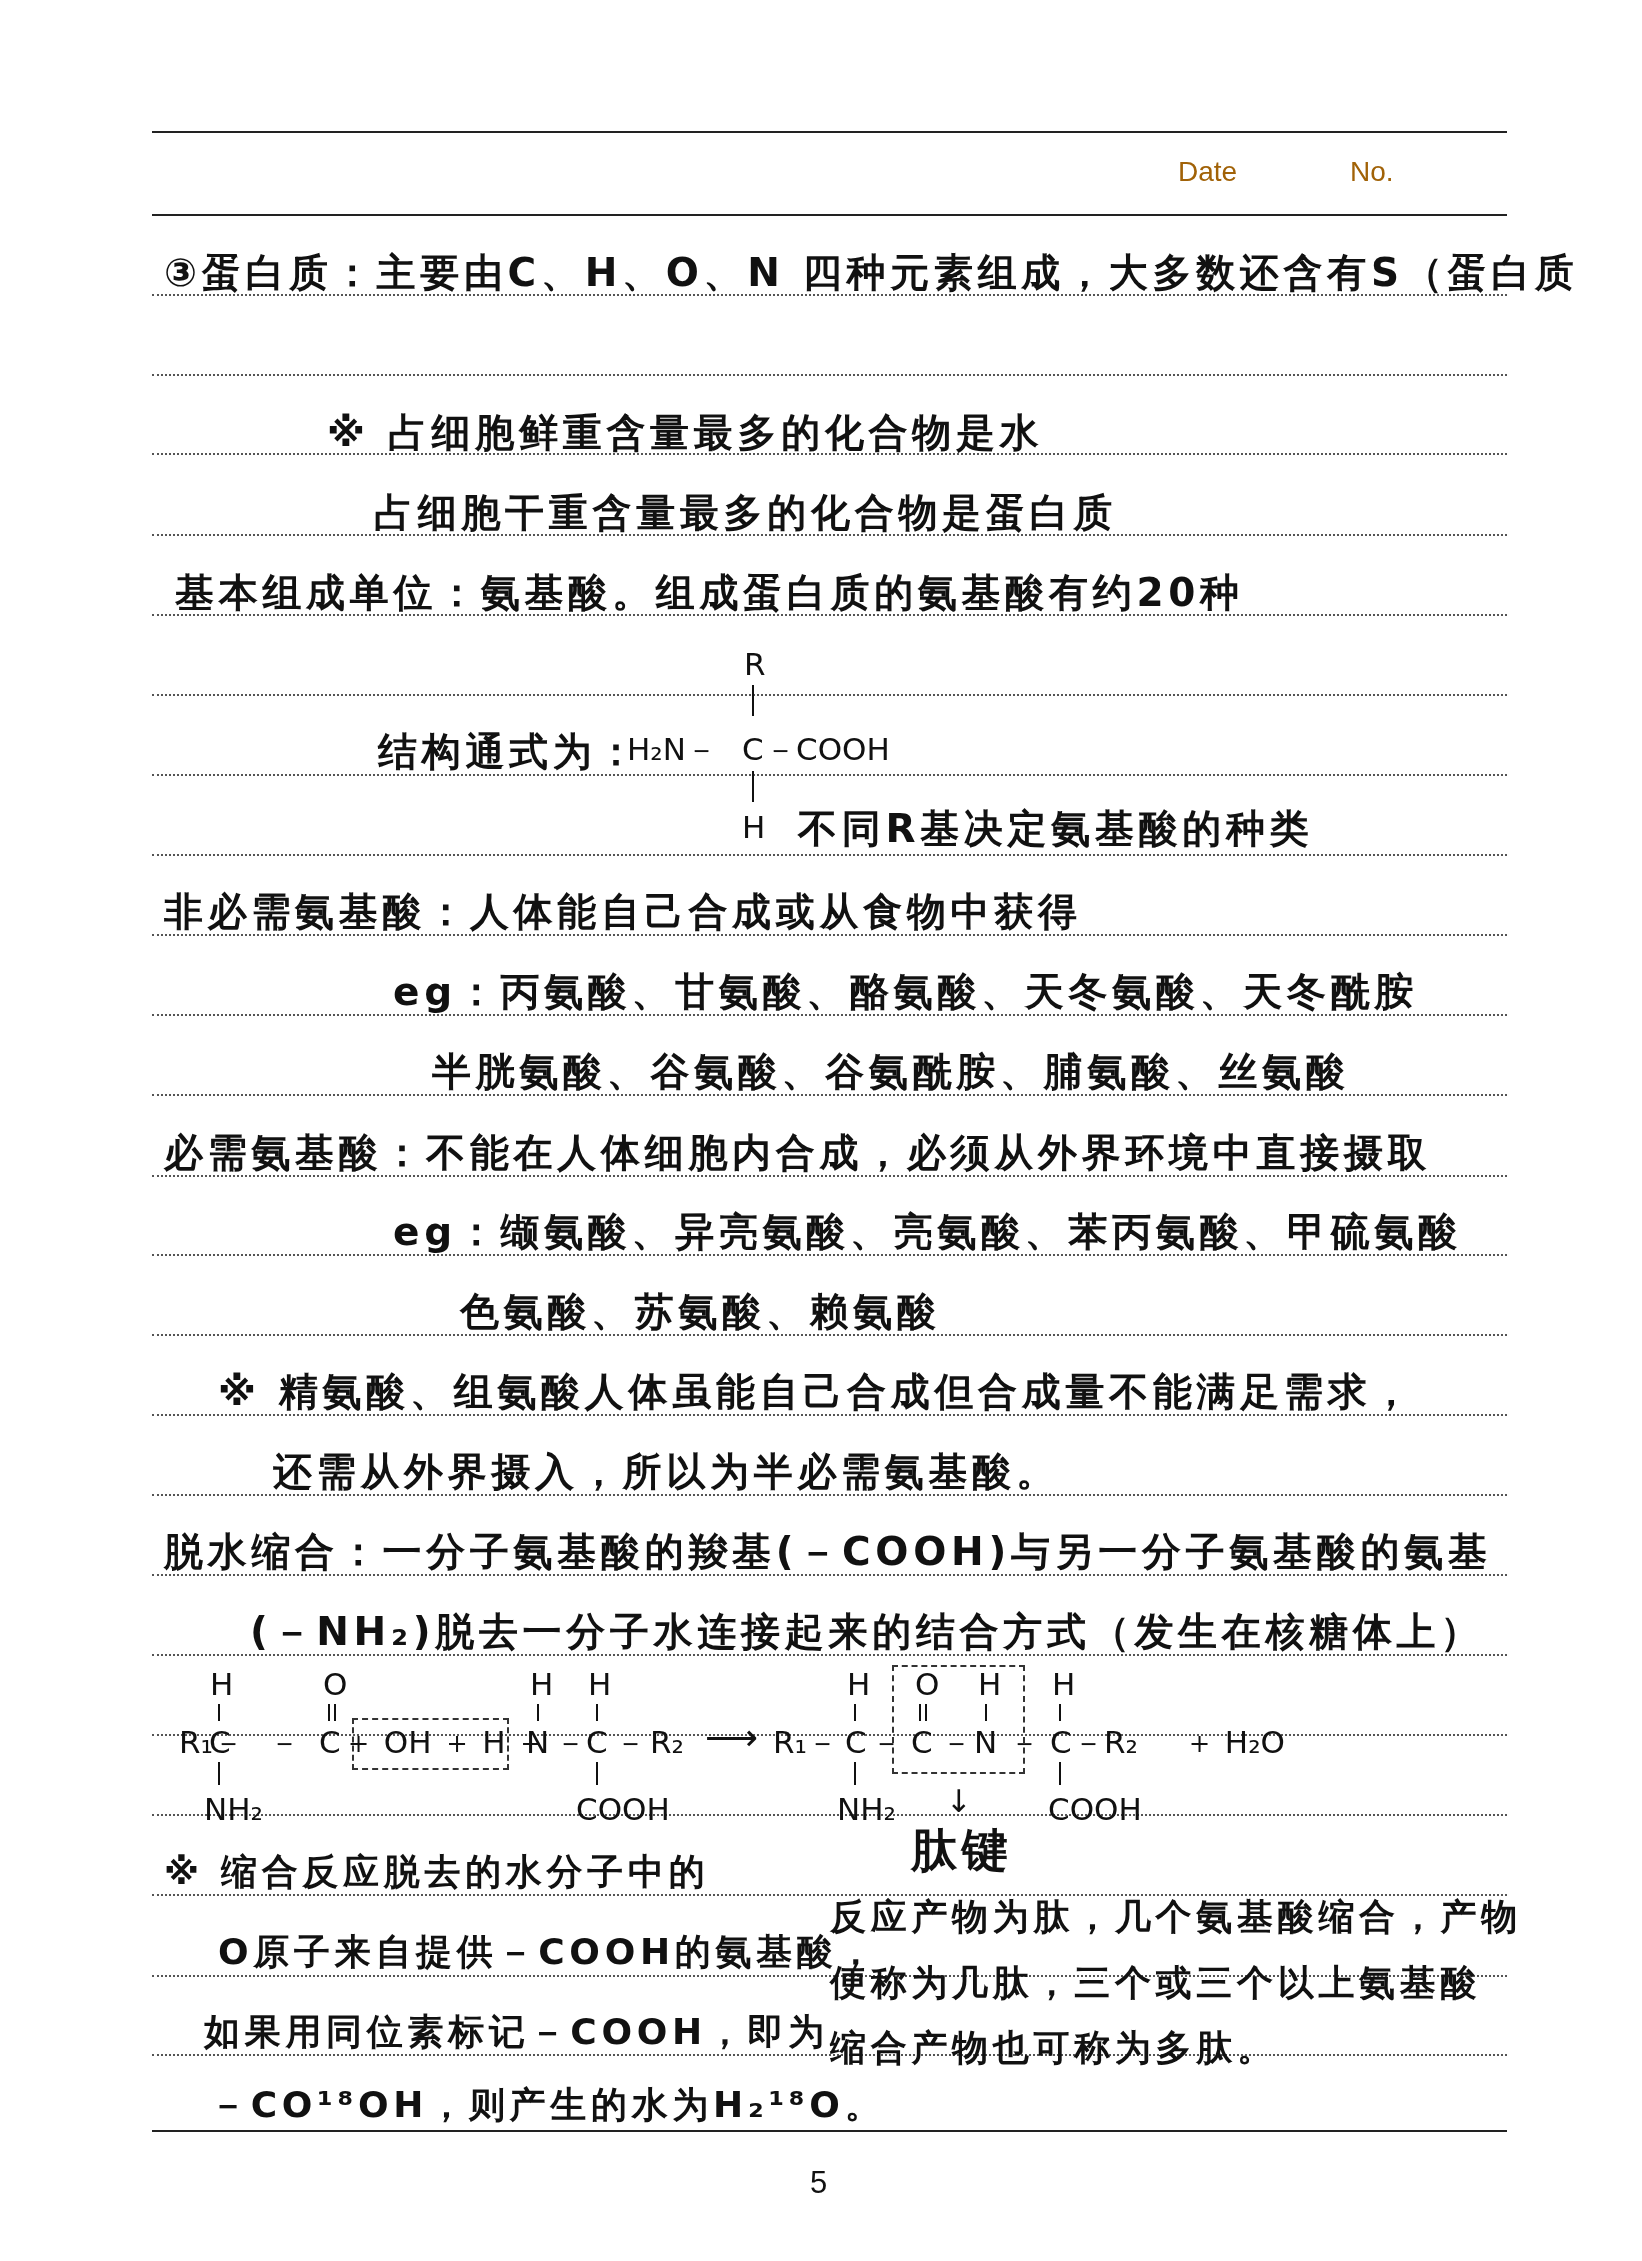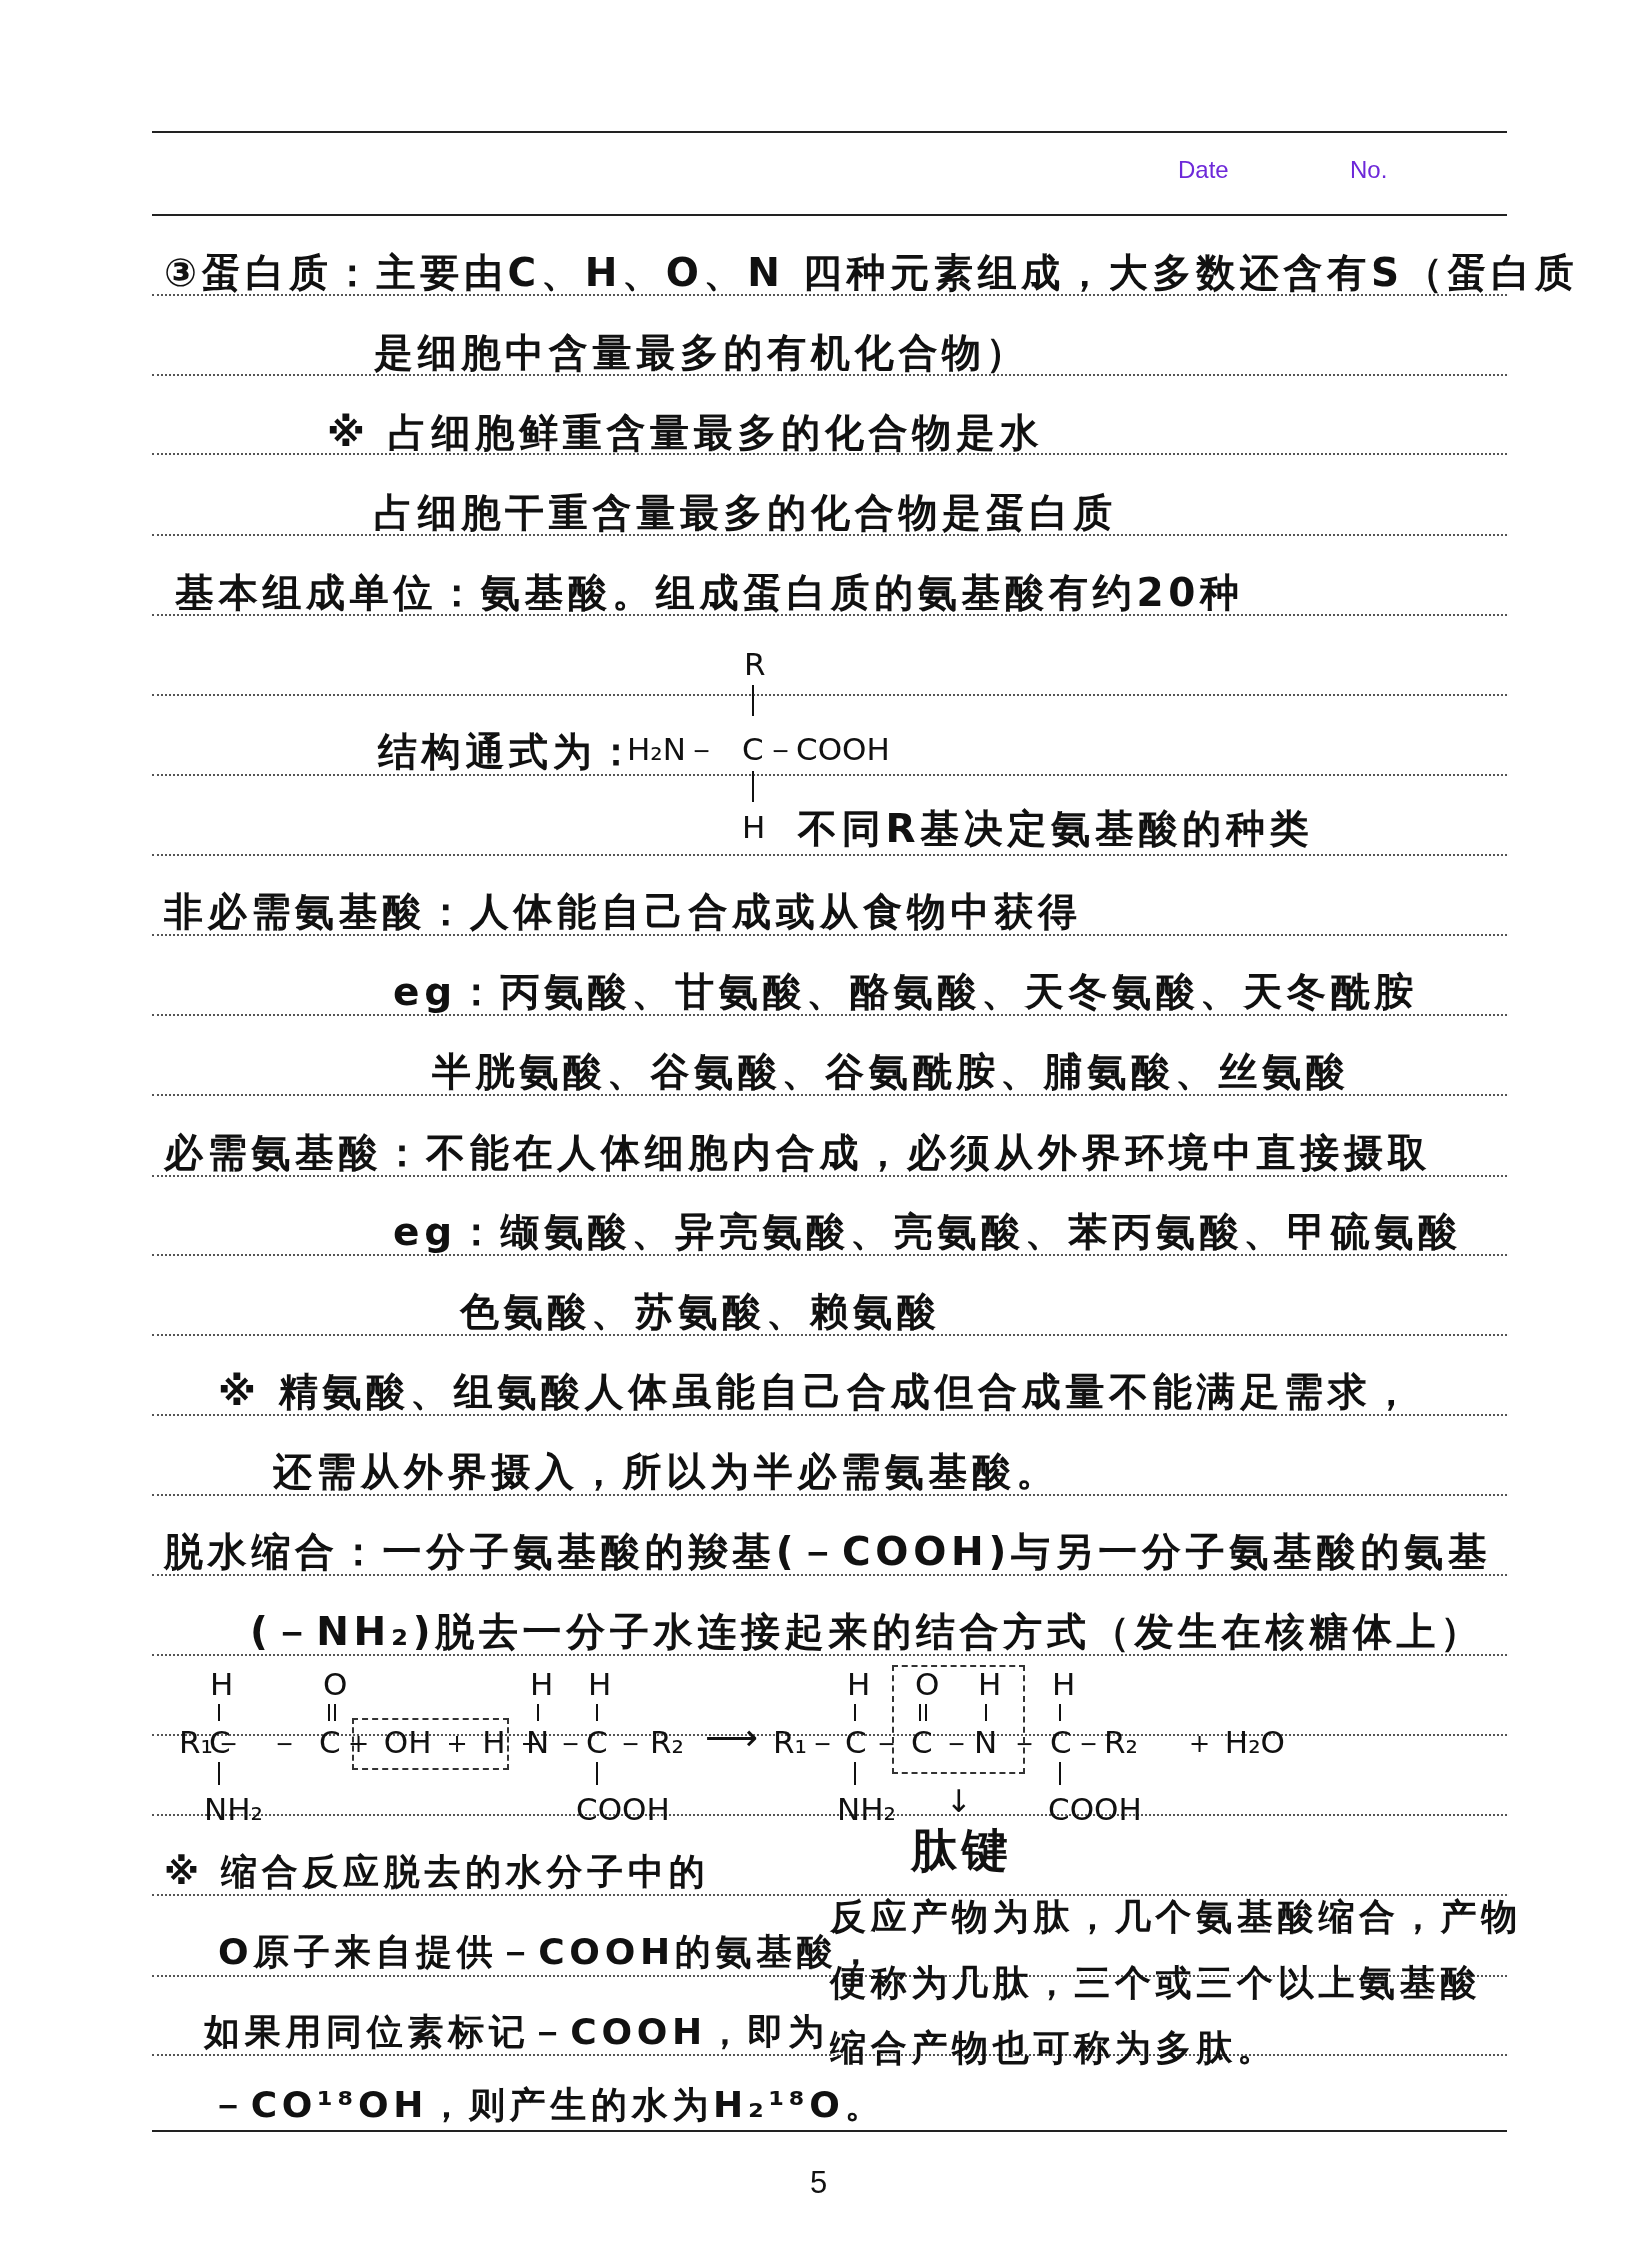--- a/index.html
+++ b/index.html
@@ -3,21 +3,21 @@
 <meta charset="utf-8">
 <style>
   html, body { margin: 0; padding: 0; background: #ffffff; }
   body { width: 1643px; height: 2261px; position: relative; overflow: hidden;
          font-family: "DejaVu Sans", sans-serif; color: #111; }
   .page { position: absolute; left: 0; top: 0; width: 1643px; height: 2261px; }
   .solid-line { position: absolute; left: 152px; width: 1355px; height: 0;
                 border-top: 2.3px solid #222; }
   .dot-line { position: absolute; left: 152px; width: 1355px; height: 0;
               border-top: 2.3px dotted #555; }
-  .hdr { position: absolute; top: 156px; font-size: 24px; color: #6d28d9;
+  .hdr { position: absolute; top: 156px; font-size: 28px; color: #a16207;
          font-family: "Liberation Sans", sans-serif; }
   .txt { position: absolute; font-size: 39px; line-height: 47px; white-space: nowrap;
          letter-spacing: 4.7px; color: #111; font-weight: bold; }
   .chem { position: absolute; font-size: 31px; line-height: 34px; white-space: nowrap;
           font-family: "DejaVu Sans", sans-serif; color: #111; }
   .vbond { position: absolute; width: 2.3px; background: #111; }
   .dashbox { position: absolute; border: 2.3px dashed #333; }
   .pagenum { position: absolute; top: 2165px; left: 810px; font-size: 31px;
              font-family: "Liberation Sans", sans-serif; }
 </style>
@@ -50,21 +50,20 @@
   <div class="dot-line" style="top:1574px"></div>
   <div class="dot-line" style="top:1654px"></div>
   <div class="dot-line" style="top:1734px"></div>
   <div class="dot-line" style="top:1814px"></div>
   <div class="dot-line" style="top:1894px"></div>
   <div class="dot-line" style="top:1975px"></div>
   <div class="dot-line" style="top:2054px"></div>
   <div class="solid-line" style="top:2130px"></div>
 
   <span class="txt" style="top:249px;left:164px">③蛋白质：主要由C、H、O、N 四种元素组成，大多数还含有S（蛋白质</span>
-  <span class="txt" style="top:329px;left:374px">是细胞中含量最多的有机化合物）</span>
   <span class="txt" style="top:409px;left:327px">※ 占细胞鲜重含量最多的化合物是水</span>
   <span class="txt" style="top:489px;left:374px">占细胞干重含量最多的化合物是蛋白质</span>
   <span class="txt" style="top:569px;left:175px">基本组成单位：氨基酸。组成蛋白质的氨基酸有约20种</span>
 
   <span class="txt" style="top:728px;left:378px">结构通式为：</span>
   <span class="chem" style="top:647px;left:744px">R</span>
   <div class="vbond" style="top:685px;left:752px;height:31px"></div>
   <span class="chem" style="top:732px;left:627px">H₂N－</span>
   <span class="chem" style="top:732px;left:742px">C</span>
   <span class="chem" style="top:732px;left:765px">－COOH</span>

